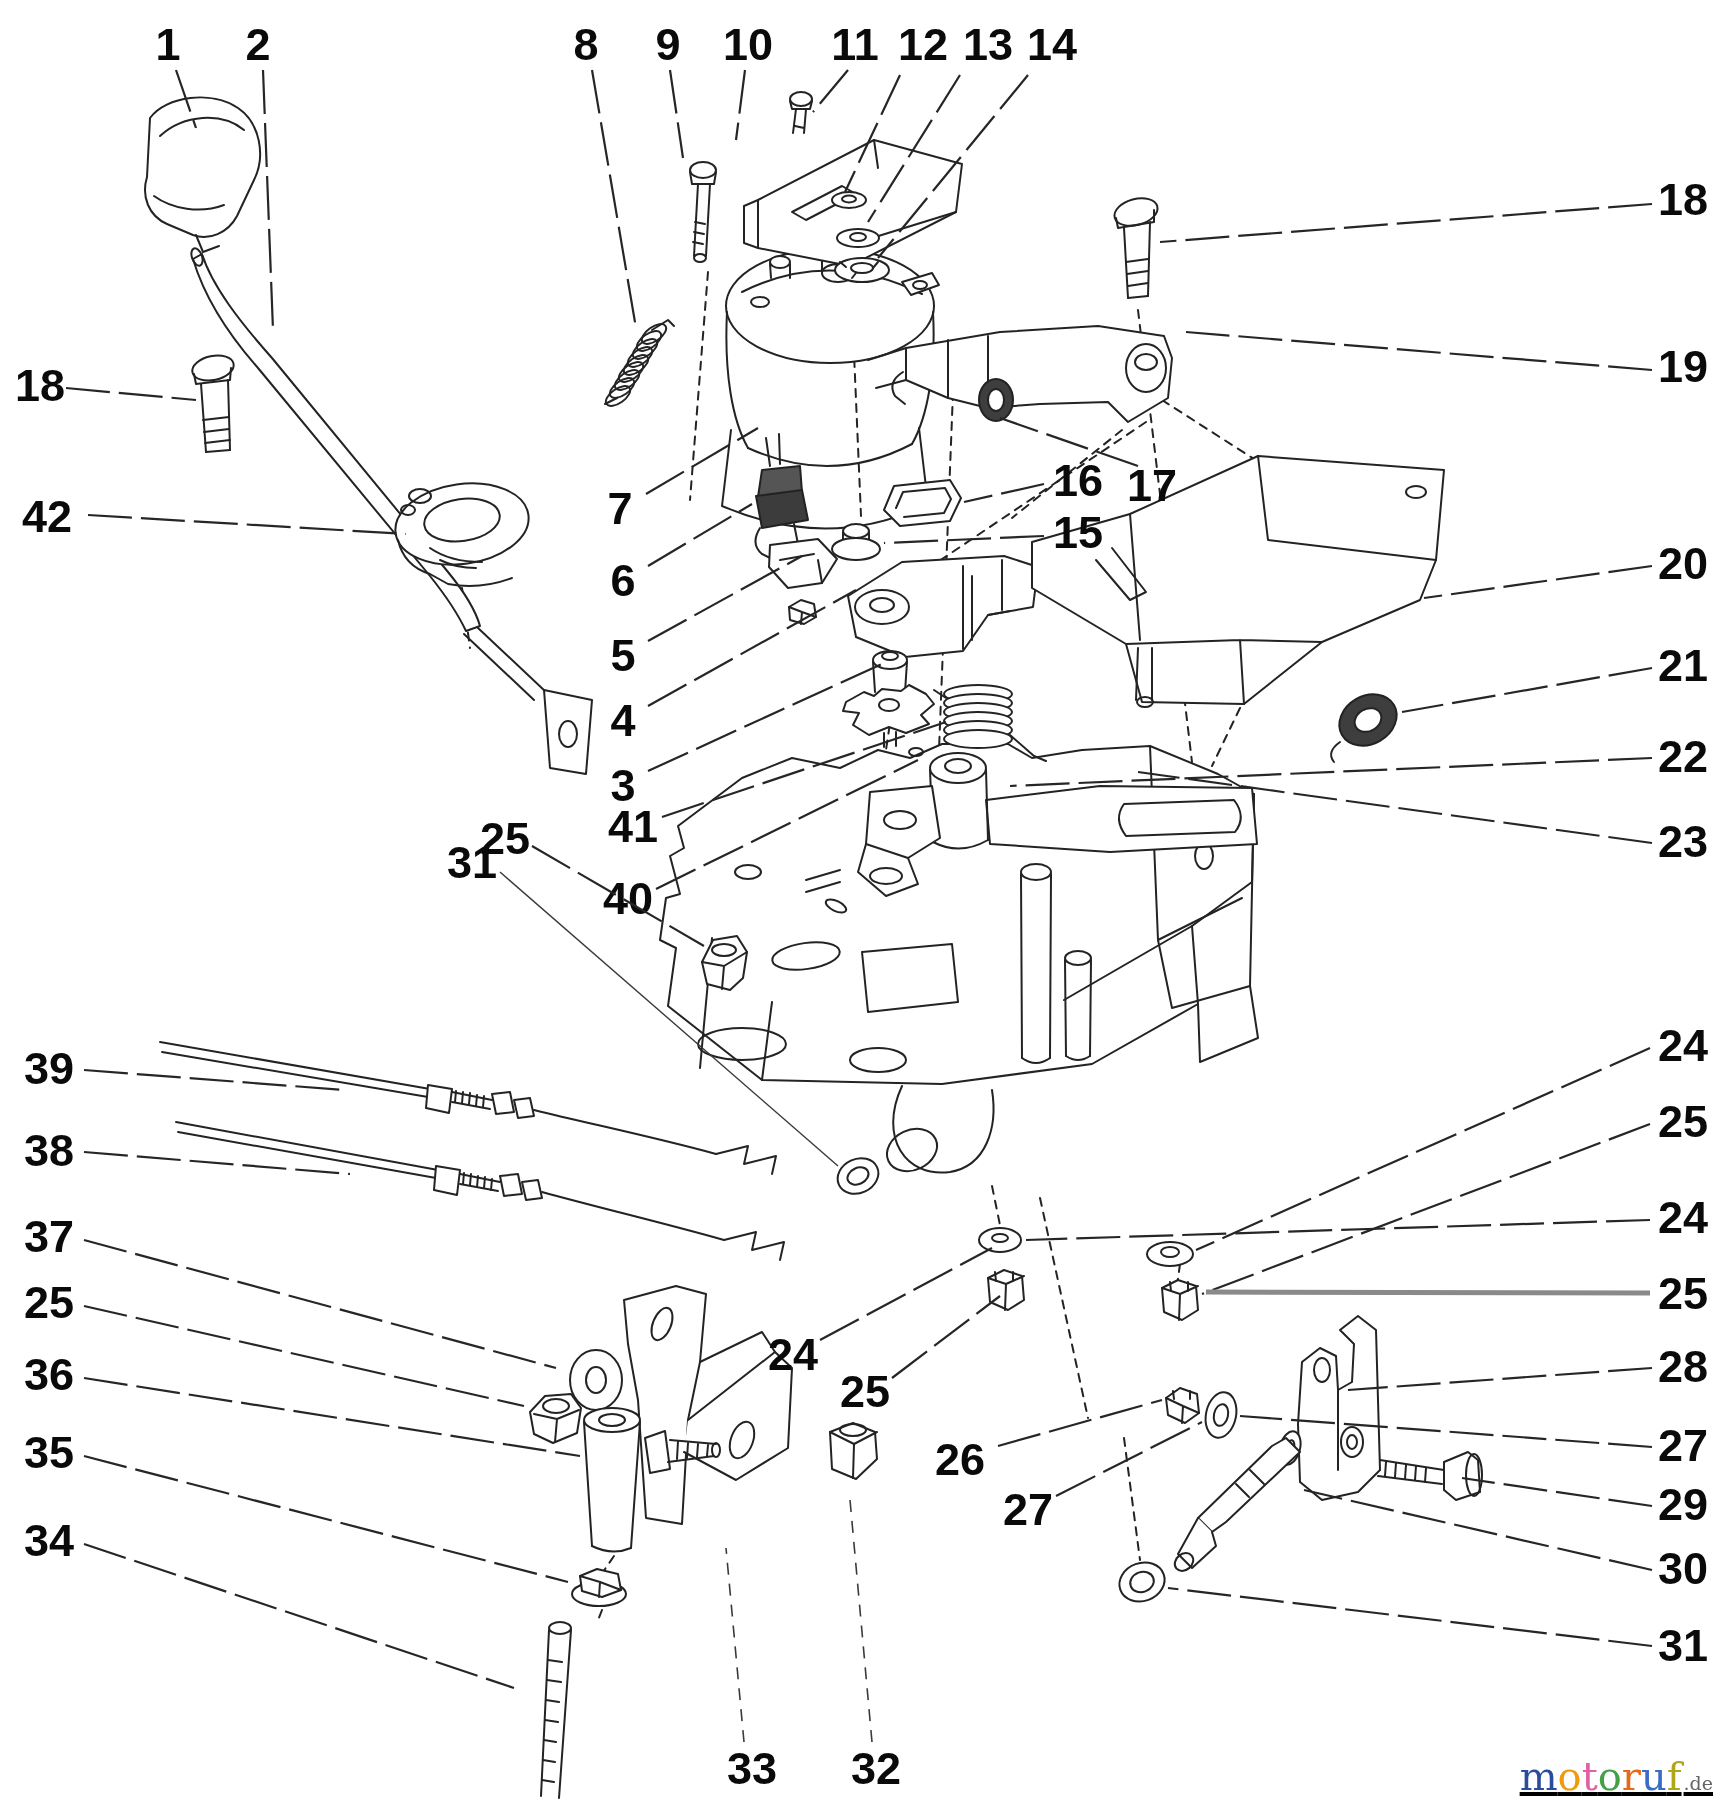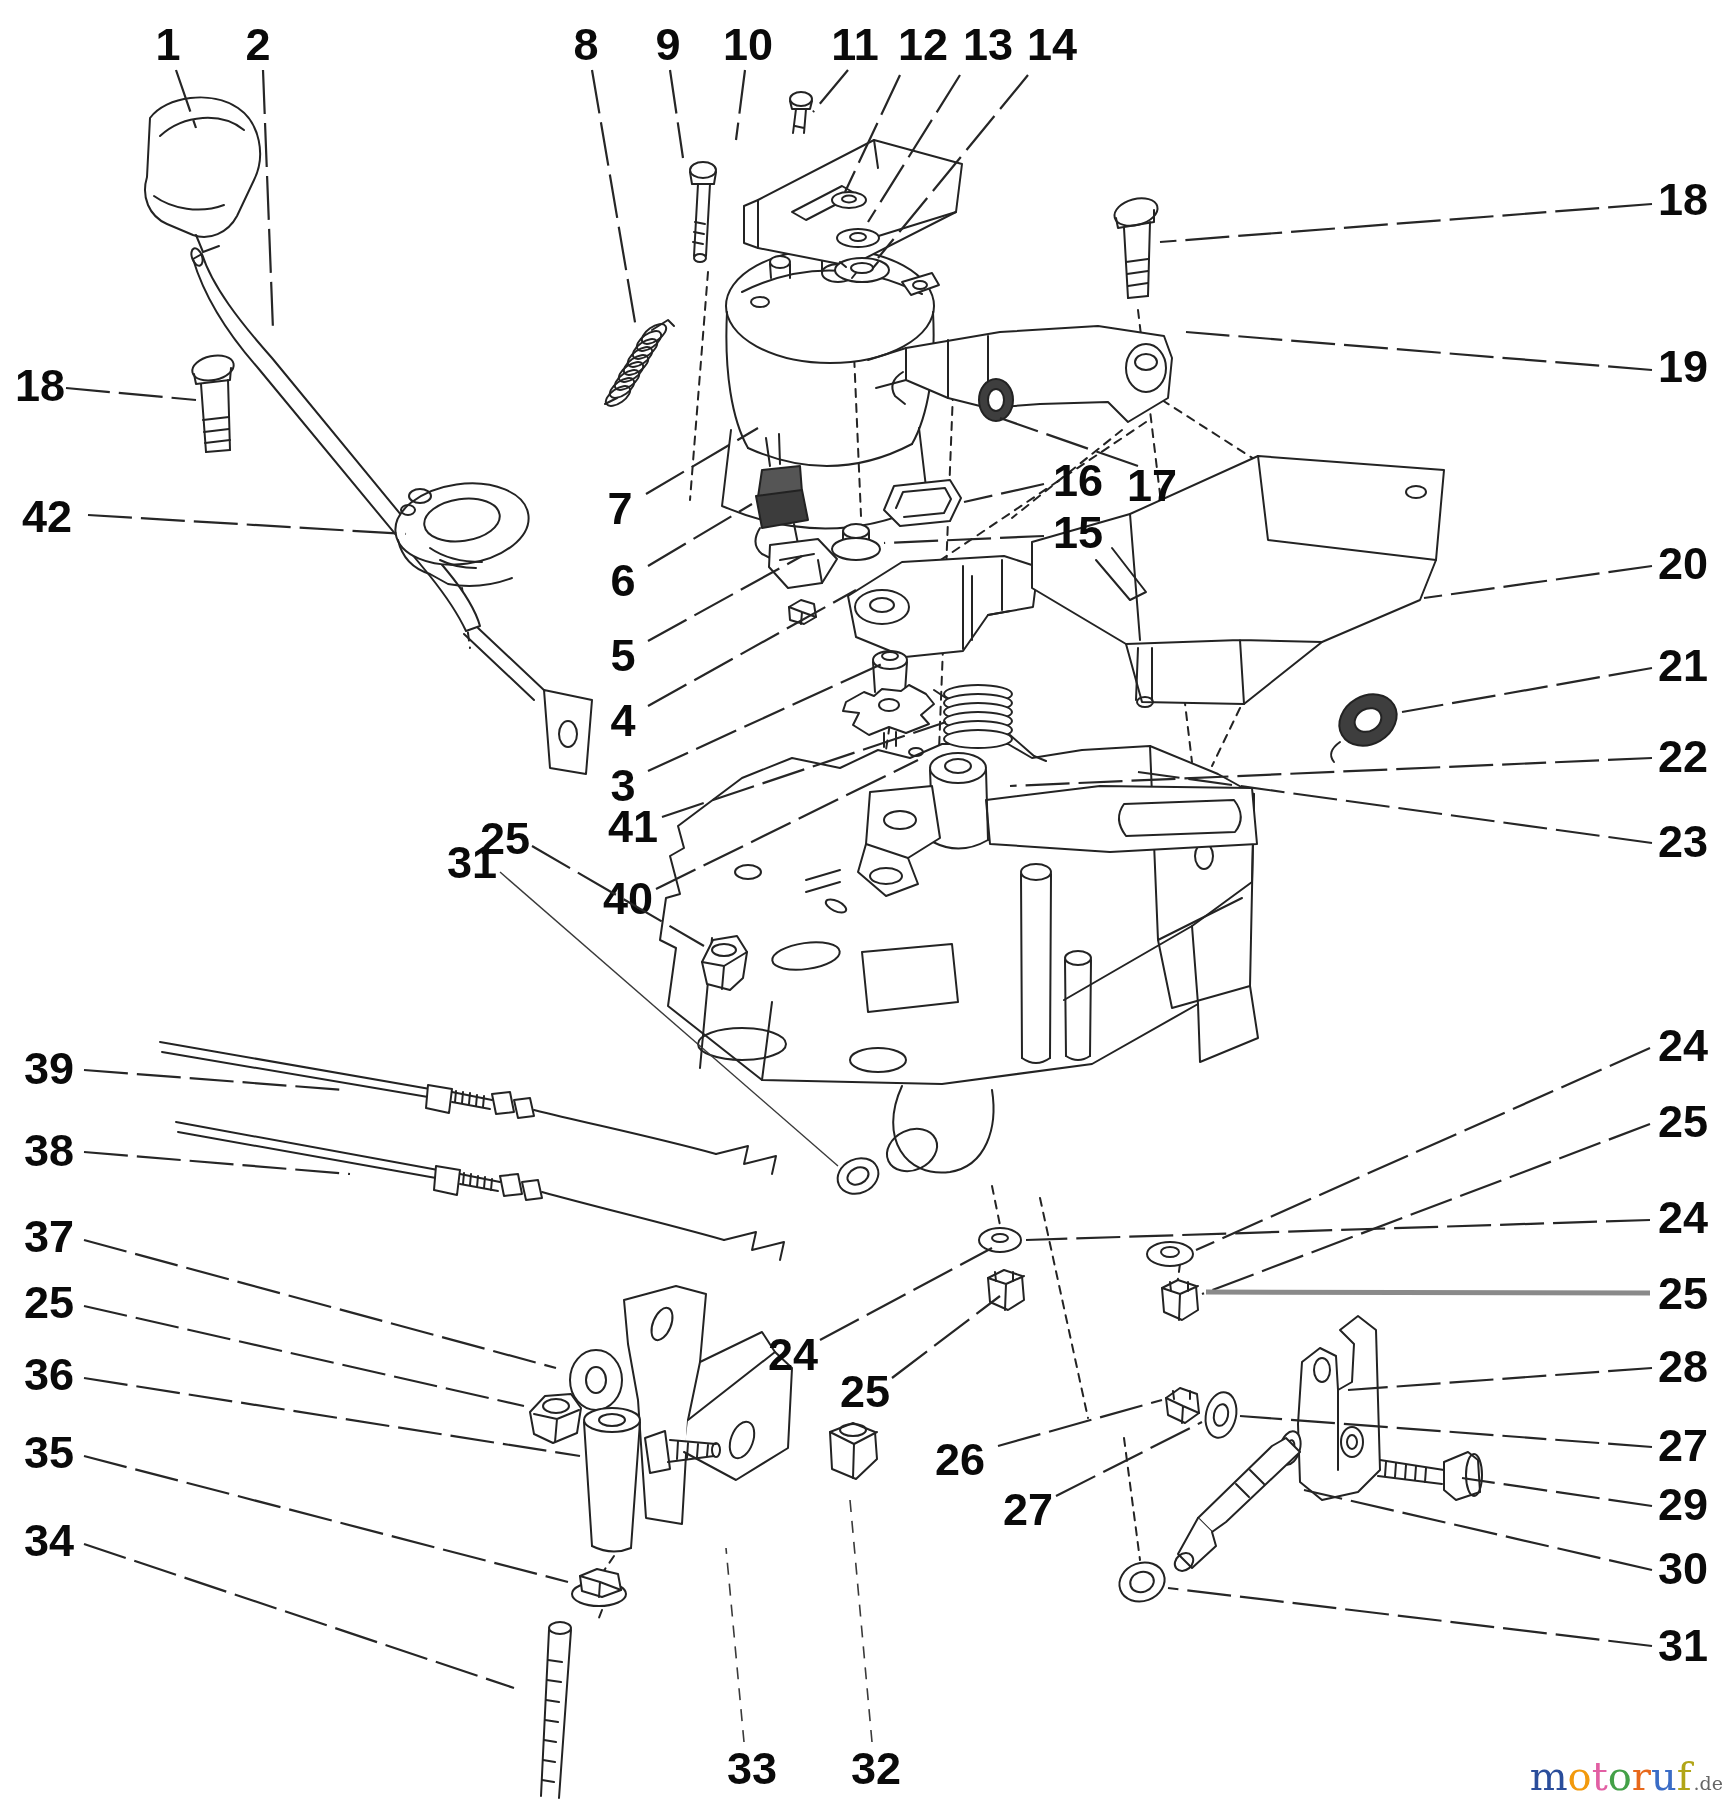--- a/index.html
+++ b/index.html
@@ -5,22 +5,22 @@
   html,body{margin:0;padding:0;background:#ffffff;width:1724px;height:1800px;overflow:hidden;}
   #stage{position:relative;width:1724px;height:1800px;background:#fff;font-family:"Liberation Sans",sans-serif;}
   #diagram{position:absolute;left:0;top:0;}
   .art{stroke:#232323;fill:none;stroke-width:2;stroke-linejoin:round;stroke-linecap:round;}
   text.callout{font-family:"Liberation Sans",sans-serif;font-weight:700;font-size:45px;fill:#0a0a0a;
                text-anchor:middle;dominant-baseline:central;}
   line.leader{stroke:#262626;stroke-width:2.2;stroke-dasharray:44 9;}
   line.thick{stroke:#8a8a8a;stroke-width:5;stroke-dasharray:none;}
   line.dashed{stroke:#3a3a3a;stroke-width:1.6;stroke-dasharray:12 9;}
   line.thin{stroke:#3a3a3a;stroke-width:1.4;stroke-dasharray:none;}
-  #logo{position:absolute;right:1px;bottom:4px;font-family:"DejaVu Serif",serif;font-size:40px;
-        line-height:1;user-select:none;cursor:pointer;}
+  #logo{position:absolute;right:11px;bottom:4px;font-family:"DejaVu Serif",serif;font-size:40px;
+        line-height:1;user-select:none;cursor:pointer;text-decoration:underline;}
   #logo .suffix{font-size:19px;color:#666;margin-left:2px;}
 </style>
 </head>
 <body>
 
 <div id="stage">
 <svg id="diagram" width="1724" height="1800" viewBox="0 0 1724 1800">
 
   <g class="art" stroke-dasharray="8 7" stroke-width="1.5" stroke="#4a4a4a">
     <path d="M708,272 L690,500"></path>

